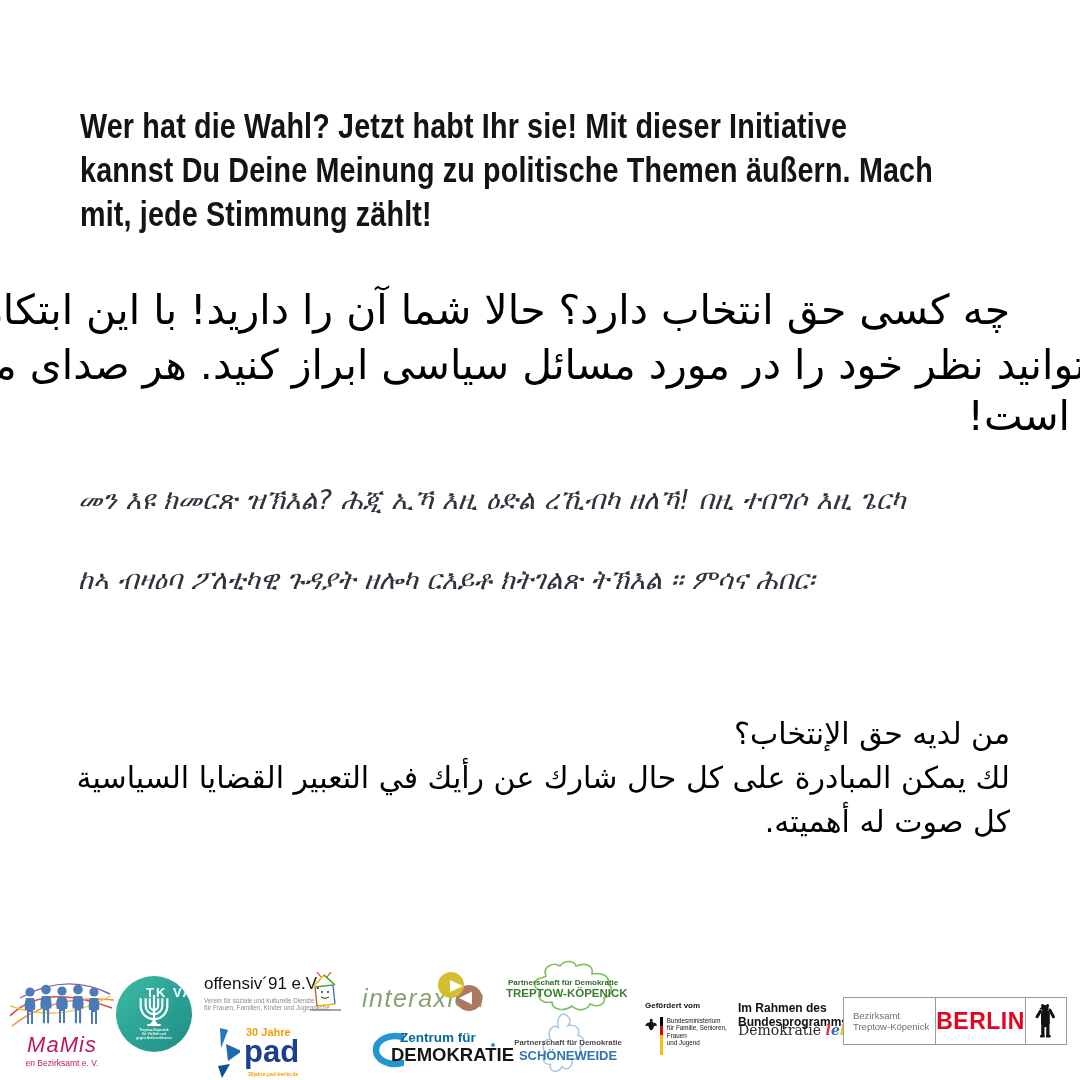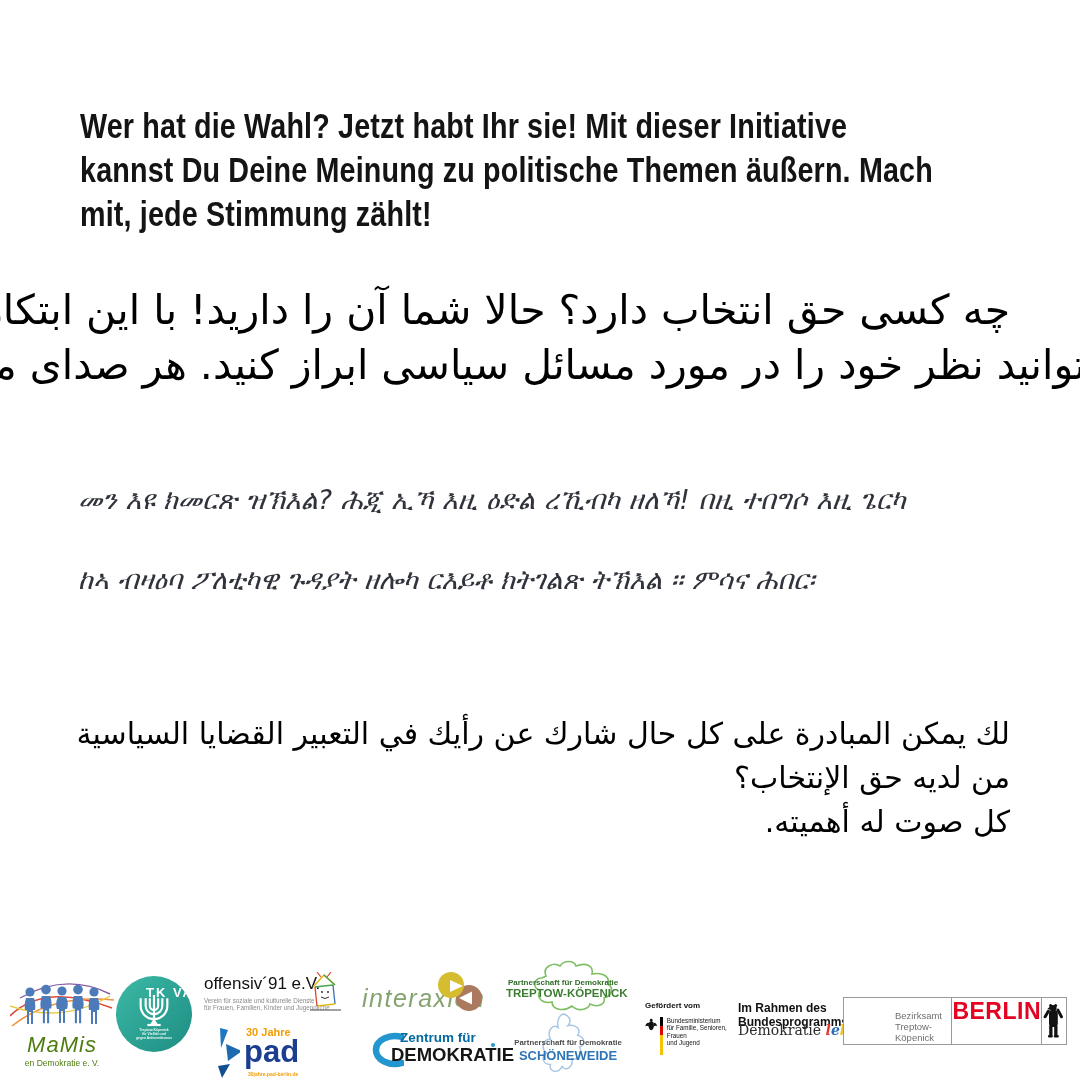--- a/index.html
+++ b/index.html
@@ -25,21 +25,21 @@
 
   
   .ar-block{position:absolute;right:70px;top:712px;direction:rtl;text-align:right;
             font-family:"DejaVu Sans",sans-serif;font-size:30px;line-height:44px;color:#000;}
   .ar-block div{white-space:nowrap;}
 
   
   .logo{position:absolute;}
 
   
-  #mamis{left:10px;top:976px;width:104px;height:100px;text-align:center;color:#4d7c0f;}
+  #mamis{left:10px;top:976px;width:104px;height:100px;text-align:center;color:#be185d;}
   #mamis .name{position:absolute;left:0;top:56px;width:104px;font-style:italic;
                font-size:22px;letter-spacing:1px;}
   #mamis .sub{position:absolute;left:0;top:82px;width:104px;font-size:8.5px;}
 
   
   #tkva{left:116px;top:976px;width:76px;height:76px;border-radius:50%;
         background:linear-gradient(135deg,#3cb9a6 0%,#1d8d82 100%);overflow:hidden;}
   #tkva .init{position:absolute;left:16px;top:9px;width:76px;text-align:center;color:#fff;
               font-weight:700;font-size:13px;letter-spacing:2px;}
   #tkva svg{position:absolute;left:18px;top:14px;}
@@ -97,48 +97,49 @@
 
   
   #program{left:738px;top:1001px;width:120px;}
   #program .lbl{font-size:12px;color:#111;font-weight:700;}
   #program .name{position:absolute;left:0;top:21px;font-family:"DejaVu Serif",serif;
                  font-size:14px;color:#2b2b2b;white-space:nowrap;}
   #program .name .leben span{font-style:italic;font-weight:700;}
 
   
   #berlinbox{left:843px;top:997px;width:224px;height:48px;border:1px solid #9a9a9a;
-             box-sizing:border-box;display:flex;background:#fff;padding-left:42px;}
+             box-sizing:border-box;display:flex;background:#fff;}
   #berlinbox .c1{width:92px;border-right:1px solid #9a9a9a;box-sizing:border-box;
                  padding:12px 0 0 9px;font-size:9.5px;line-height:11px;color:#6f6f6f;}
   #berlinbox .c2{width:90px;border-right:1px solid #9a9a9a;box-sizing:border-box;
-                 display:flex;align-items:flex-start;justify-content:center;}
+                 display:flex;align-items:center;justify-content:center;}
   #berlinbox .c2 span{font-size:23px;font-weight:700;color:#e40422;letter-spacing:.5px;}
   #berlinbox .c3{flex:1;display:flex;align-items:center;justify-content:center;}
 </style>
 </head>
 <body>
 
 <div id="canvas">
 
   <div class="de-block">
     <div>Wer hat die Wahl? Jetzt habt Ihr sie! Mit dieser Initiative</div>
     <div>kannst Du Deine Meinung zu politische Themen äußern. Mach</div>
     <div>mit, jede Stimmung zählt!</div>
   </div>
 
   <div id="fa1" class="fa-line">چه کسی حق انتخاب دارد؟ حالا شما آن را دارید! با این ابتکار می</div>
   <div id="fa2" class="fa-line">توانید نظر خود را در مورد مسائل سیاسی ابراز کنید. هر صدای مهم</div>
+  <div id="fa3" class="fa-line">است!</div>
 
   <div id="ti1" class="ti-line">መን እዩ ክመርጽ ዝኽእል? ሕጂ ኢኻ እዚ ዕድል ረኺብካ ዘለኻ! በዚ ተበግሶ እዚ ጌርካ</div>
   <div id="ti2" class="ti-line">ከኣ ብዛዕባ ፖለቲካዊ ጉዳያት ዘሎካ ርእይቶ ክትገልጽ ትኽእል ። ምሳና ሕበር፡</div>
 
   <div class="ar-block">
+    <div>من لديه حق الإنتخاب؟</div>
     <div>لك يمكن المبادرة على كل حال شارك عن رأيك في التعبير القضايا السياسية</div>
-    <div>من لديه حق الإنتخاب؟</div>
     <div>كل صوت له أهميته.</div>
   </div>
 
   <div id="mamis" class="logo">
     <svg width="104" height="58" viewBox="0 0 104 58">
       <path d="M0 40 Q34 6 102 32" stroke="#dd4a3c" stroke-width="1.6" fill="none"></path>
       <path d="M2 50 Q42 18 104 24" stroke="#f0913d" stroke-width="1.6" fill="none"></path>
       <path d="M0 30 Q52 48 100 20" stroke="#e8c93f" stroke-width="1.4" fill="none"></path>
       <path d="M10 22 Q56 -4 100 18" stroke="#8a5fa8" stroke-width="1.4" fill="none"></path>
       <g fill="#4d7ab8">
@@ -158,21 +159,21 @@
           <circle cx="0" cy="-8" r="4.6"></circle>
           <path d="M-4 -2 Q-6 4 -5 10 L-3 10 L-3 24 L-1 24 L-1 12 L1 12 L1 24 L3 24 L3 10 L5 10 Q6 4 4 -2 Z"></path>
         </g>
         <g transform="translate(84,24)">
           <circle cx="0" cy="-8" r="4.6"></circle>
           <path d="M-4 -2 Q-6 4 -5 10 L-3 10 L-3 24 L-1 24 L-1 12 L1 12 L1 24 L3 24 L3 10 L5 10 Q6 4 4 -2 Z"></path>
         </g>
       </g>
     </svg>
     <div class="name">MaMis</div>
-    <div class="sub">en Demokratie e. V.</div>
+    <div class="sub">en Bezirksamt e. V.</div>
   </div>
 
   <div id="tkva" class="logo">
     <div class="init">TK VA</div>
     <svg width="40" height="40" viewBox="0 0 48 48">
       <g stroke="#fff" stroke-width="2.6" fill="none">
         <path d="M24 6 V36"></path>
         <path d="M8 10 V19 A16 16 0 0 0 40 19 V10"></path>
         <path d="M14 10 V19 A10 10 0 0 0 34 19 V10"></path>
         <path d="M19 10 V19 A5 5 0 0 0 29 19 V10"></path>

